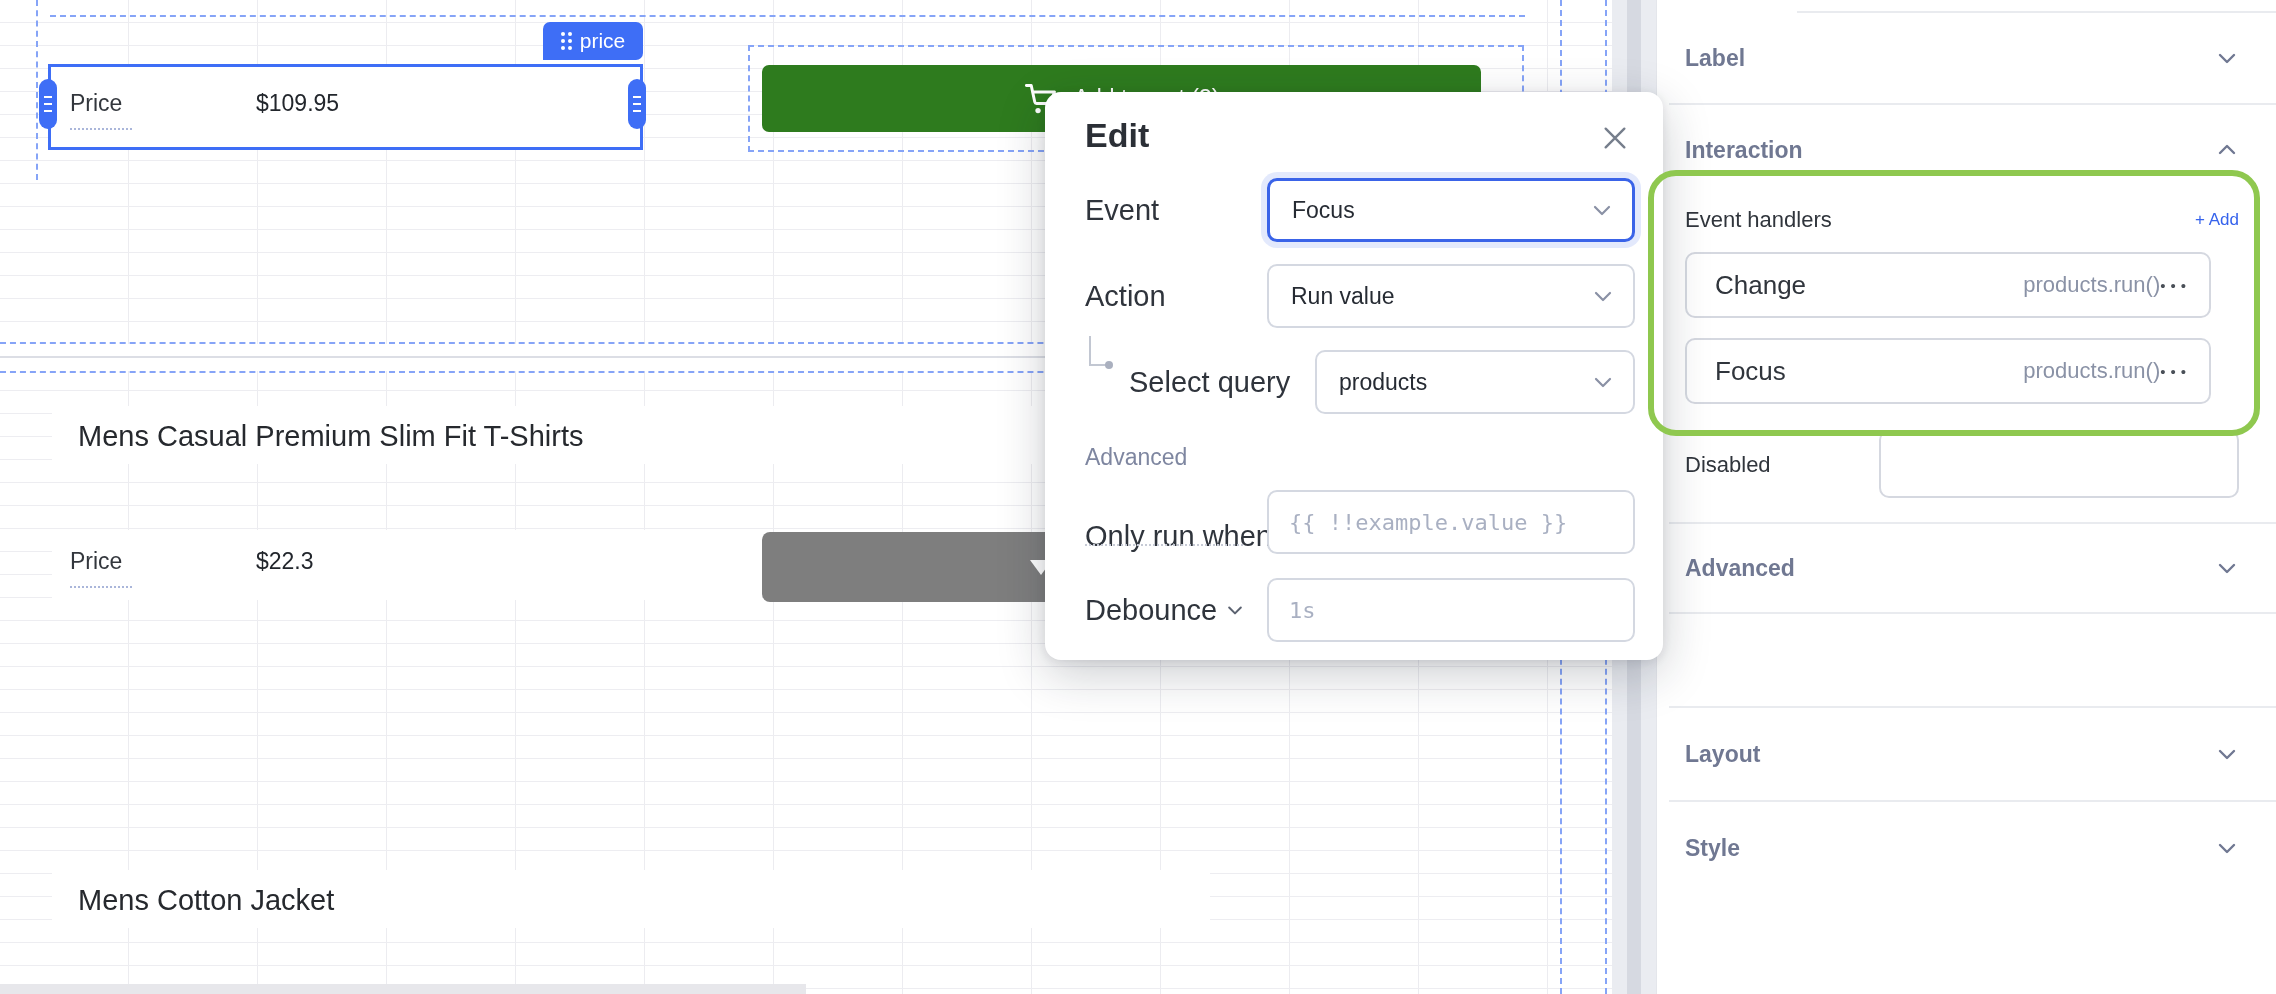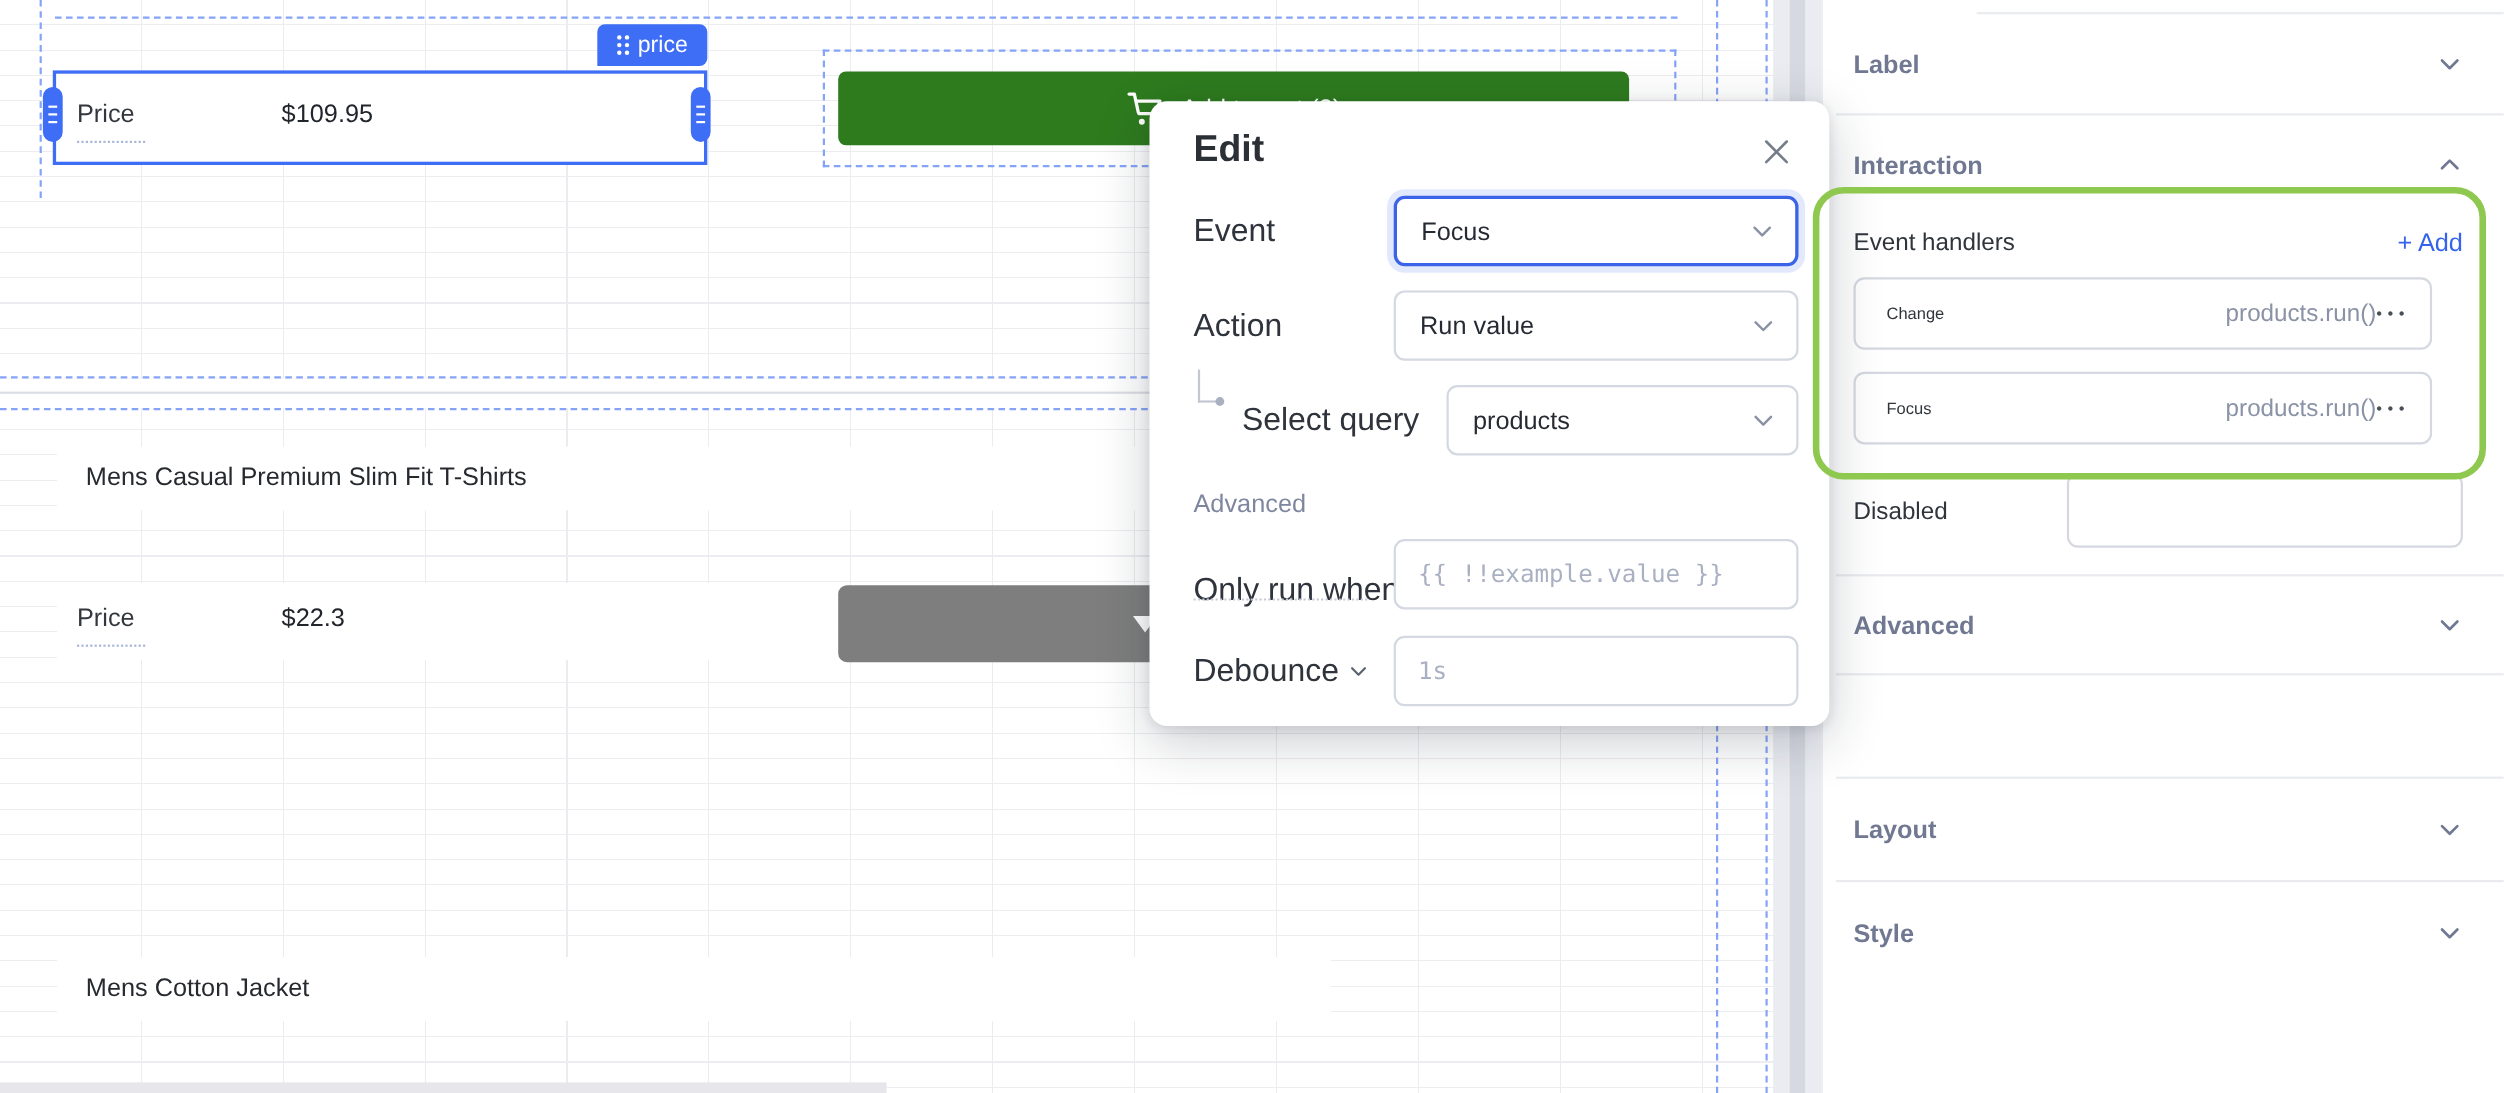--- a/index.html
+++ b/index.html
@@ -49,21 +49,21 @@
 
   .cta{
     left:762px;top:65px;width:719px;height:67px;background:#2e7b1e;border-radius:7px;
     display:flex;align-items:center;justify-content:center;gap:14px;color:#fff;font-size:23px;
   }
   .gray-btn{left:762px;top:532px;width:698px;height:70px;background:#7e7e7e;border-radius:8px;}
   .gray-btn .wedge{
     position:absolute;left:268px;top:28px;width:0;height:0;
     border-left:11px solid transparent;border-right:11px solid transparent;border-top:15px solid #fff;
   }
-  .prod-title{font-size:23px;color:#26292e;}
+  .prod-title{font-size:29px;color:#26292e;}
   .bottom-strip{left:0;top:984px;width:806px;height:10px;background:#e7e7eb;}
 
   
   .modal{
     left:1045px;top:92px;width:618px;height:568px;background:#fff;border-radius:16px;
     box-shadow:0 14px 48px rgba(25,30,45,.22), 0 2px 10px rgba(25,30,45,.10);z-index:10;
   }
   .modal-title{left:40px;top:24px;font-size:34px;font-weight:700;color:#2b2f36;}
   .icon-x{right:32px;top:30px;width:32px;height:32px;cursor:pointer;}
   .mlabel{font-size:29px;color:#2f343c;display:flex;align-items:center;height:64px;}
@@ -85,26 +85,26 @@
   .tree-icon .tv{position:absolute;left:0;top:0;width:2px;height:30px;background:#c2c7d2;}
   .tree-icon .th{position:absolute;left:0;top:28px;width:18px;height:2px;background:#c2c7d2;}
   .tree-icon .td{position:absolute;left:16px;top:25px;width:8px;height:8px;border-radius:50%;background:#aab0bf;}
 
   
   .inspector{left:1656px;top:0;width:620px;height:994px;background:#fff;border-left:1px solid #e4e6eb;z-index:5;}
   .divider{position:absolute;left:12px;right:0;border-top:2px solid #e9ebef;height:0;}
   .sec-hd{position:absolute;left:28px;right:38px;height:36px;display:flex;align-items:center;justify-content:space-between;cursor:pointer;}
   .sec-hd .t{font-size:23px;font-weight:700;color:#707892;}
   .eh-title{font-size:22px;color:#30353c;}
-  .add-link{font-size:23px;color:#3663ec;cursor:pointer;}
+  .add-link{font-size:17px;color:#3663ec;cursor:pointer;}
   .eh-card{
     position:absolute;left:28px;width:526px;height:66px;border:2px solid #d5d8e0;border-radius:10px;
     background:#fff;display:flex;align-items:center;box-sizing:border-box;cursor:pointer;
   }
-  .eh-card .ev{font-size:15px;color:#30353c;margin-left:28px;width:128px;}
+  .eh-card .ev{font-size:26px;color:#30353c;margin-left:28px;width:128px;}
   .eh-card .ac{font-size:22px;color:#8a92a6;flex:1;text-align:right;}
   .eh-card .dots{font-size:15px;letter-spacing:5px;color:#4a5058;margin-right:18px;}
   .dis-input{
     position:absolute;left:222px;top:430px;width:360px;height:68px;border:2px solid #d5d8e0;
     border-radius:10px;background:#fff;box-sizing:border-box;
   }
   .annotation{
     left:1648px;top:170px;width:612px;height:266px;border:6px solid #8fc84f;border-radius:28px;
     z-index:30;pointer-events:none;box-sizing:border-box;
   }

